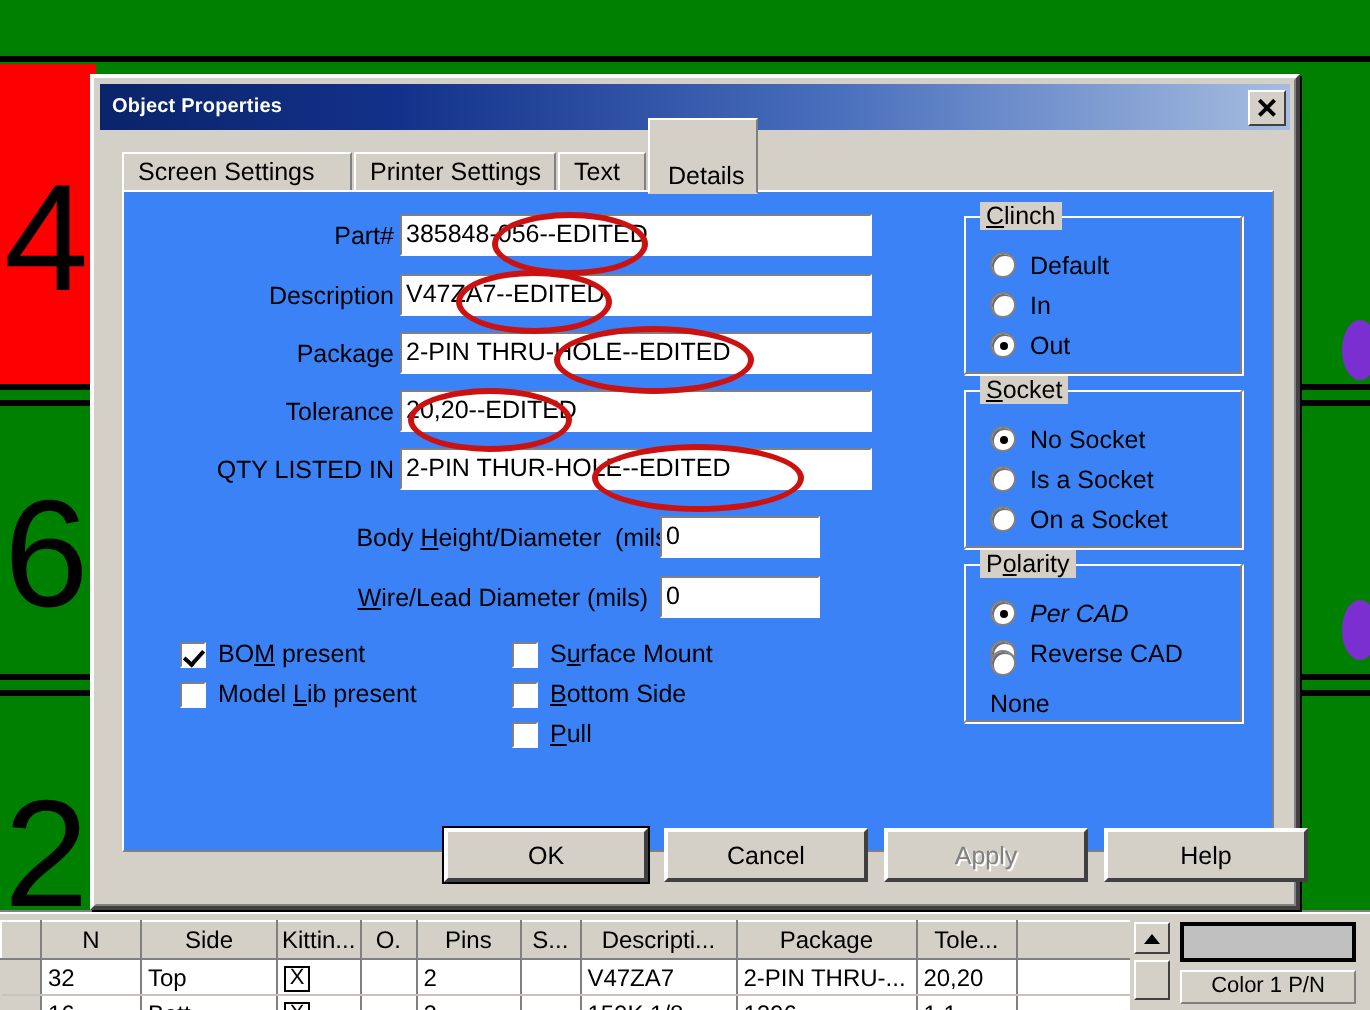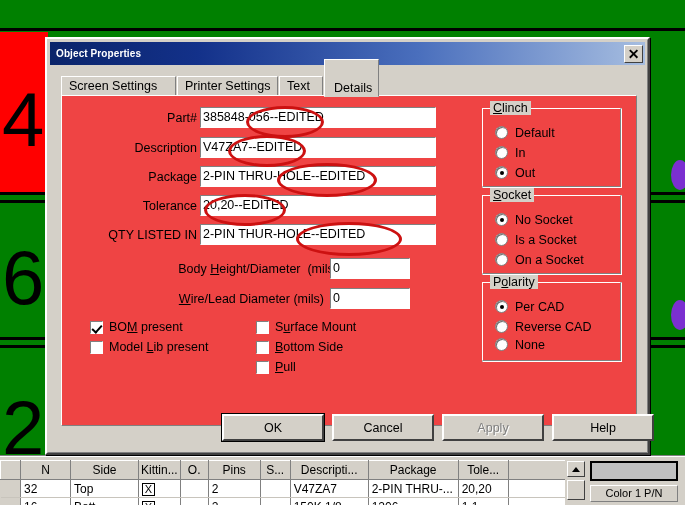--- a/index.html
+++ b/index.html
@@ -82,21 +82,21 @@
     border:1px solid; border-color:#ffffff #808080 transparent #ffffff;
     font-size:12.5px; color:#000; padding:0 7px; line-height:19px; white-space:nowrap;
   }
   .tab.active {
     height:23px; bottom:-1px; z-index:5; background:#d4d0c8;
     border-color:#ffffff #808080 transparent #ffffff;
     font-weight:400; padding:18px 9px; line-height:21px;
   }
   .tabpage {
     position:absolute; left:14px; top:56px; width:576px; height:331px;
-    background:#ef4444; box-sizing:border-box;
+    background:#3b82f6; box-sizing:border-box;
     border:1px solid; border-color:#ffffff #808080 #808080 #ffffff;
   }
 
   .fld-label { position:absolute; font-size:12.5px; color:#000; text-align:right; white-space:nowrap; }
   .fld-label u { text-decoration:underline; }
   .fld-input {
     position:absolute; background:#ffffff; box-sizing:border-box;
     border:1px solid; border-color:#808080 #ffffff #ffffff #808080;
     font-family:"Liberation Sans", sans-serif; font-size:12.5px; color:#000;
     padding:1px 2px; line-height:17px; white-space:nowrap; overflow:hidden;
@@ -324,29 +324,29 @@
         </div>
         <div class="radio-row" style="left:12px; top:57px;">
           <span class="radio"></span>
           <span>On a Socket</span>
         </div>
       </div>
 
       <div class="group" style="left:420px; top:186px; width:140px; height:80px;">
         <div class="group-inner"></div>
         <div class="group-title">P<u>o</u>larity</div>
-        <div class="radio-row" style="left:12px; top:17px;">
+        <div class="radio-row" style="left:12px; top:17px;font-style:italic;">
           <span class="radio sel"></span>
           <span>Per CAD</span>
         </div>
         <div class="radio-row" style="left:12px; top:37px;">
           <span class="radio"></span>
           <span>Reverse CAD</span>
         </div>
-        <div class="radio-row" style="left:12px; top:55px;">
+        <div class="radio-row" style="left:12px; top:42px;flex-direction:column;">
           <span class="radio"></span>
           <span>None</span>
         </div>
       </div>
 
     </div>
 
     <div class="btn default" style="left:175px; top:375px; width:102px;">OK</div>
     <div class="btn disabled" style="left:395px; top:375px; width:102px;">Apply</div>
     <div class="btn" style="left:285px; top:375px; width:102px;">Cancel</div>

